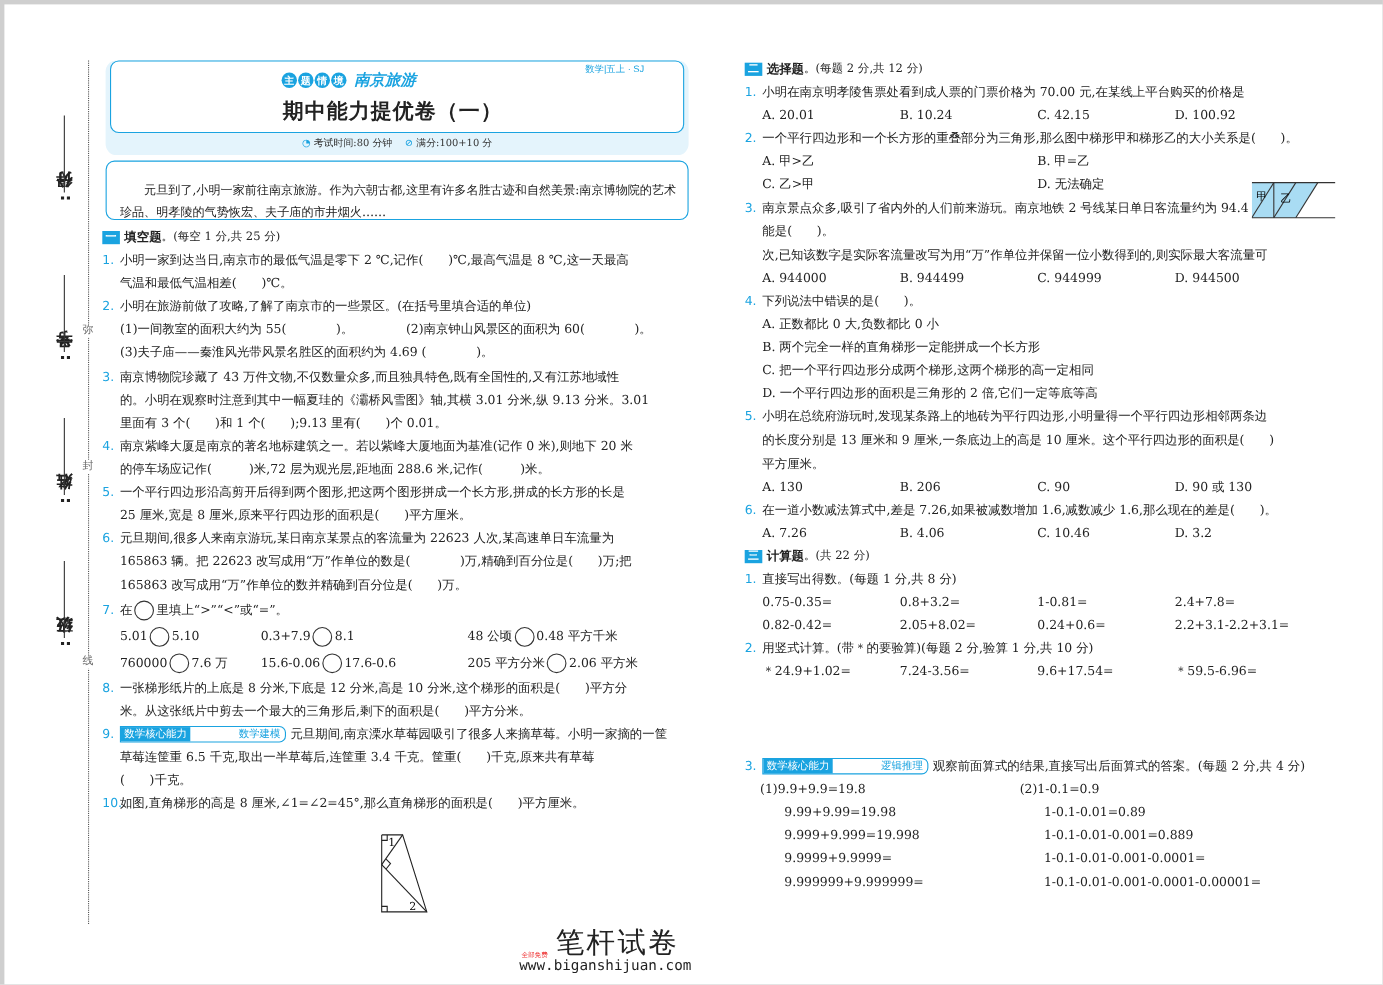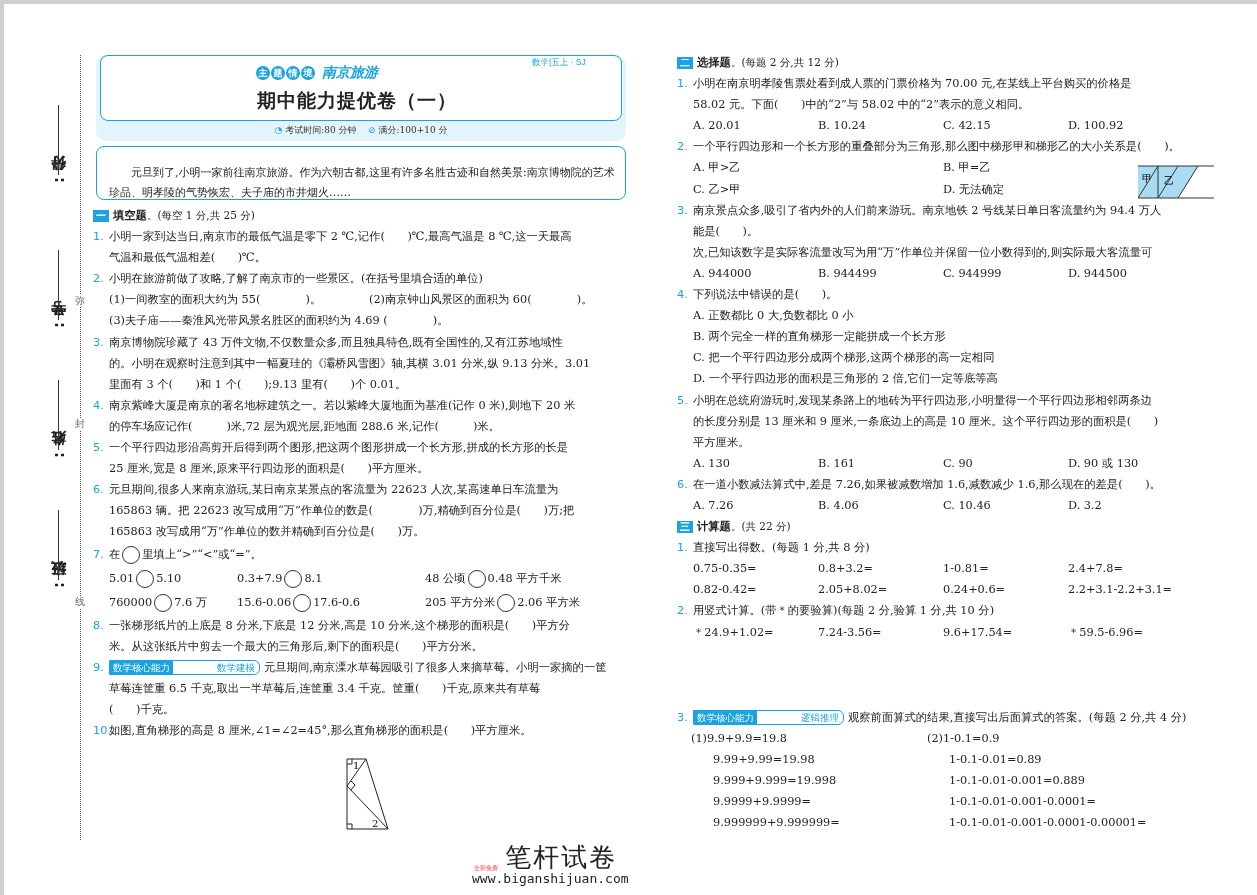--- a/index.html
+++ b/index.html
@@ -207,21 +207,20 @@
 <div class="col right">
   <div class="sec">
     <span class="num">二</span>
     <span>选择题</span>
     <span class="note">。(每题 2 分,共 12 分)</span>
   </div>
 
   <div class="q">
     <span class="qn">1.</span>
     <div>小明在南京明孝陵售票处看到成人票的门票价格为 70.00 元,在某线上平台购买的价格是</div>
-    <div>58.02 元。下面(　　)中的“2”与 58.02 中的“2”表示的意义相同。</div>
   </div>
   <div class="row opt4">
     <span>A. 20.01</span>
     <span>B. 10.24</span>
     <span>C. 42.15</span>
     <span>D. 100.92</span>
   </div>
 
   <div class="q">
     <span class="qn">2.</span>
@@ -259,21 +258,21 @@
   <div class="sub">D. 一个平行四边形的面积是三角形的 2 倍,它们一定等底等高</div>
 
   <div class="q">
     <span class="qn">5.</span>
     <div>小明在总统府游玩时,发现某条路上的地砖为平行四边形,小明量得一个平行四边形相邻两条边</div>
     <div>的长度分别是 13 厘米和 9 厘米,一条底边上的高是 10 厘米。这个平行四边形的面积是(　　)</div>
     <div>平方厘米。</div>
   </div>
   <div class="row opt4">
     <span>A. 130</span>
-    <span>B. 161</span>
+    <span>B. 206</span>
     <span>C. 90</span>
     <span>D. 90 或 130</span>
   </div>
 
   <div class="q">
     <span class="qn">6.</span>
     <div>在一道小数减法算式中,差是 7.26,如果被减数增加 1.6,减数减少 1.6,那么现在的差是(　　)。</div>
   </div>
   <div class="row opt4">
     <span>A. 7.26</span>

